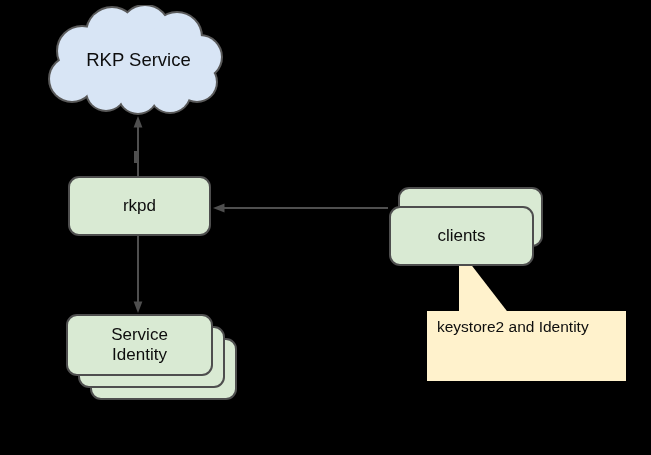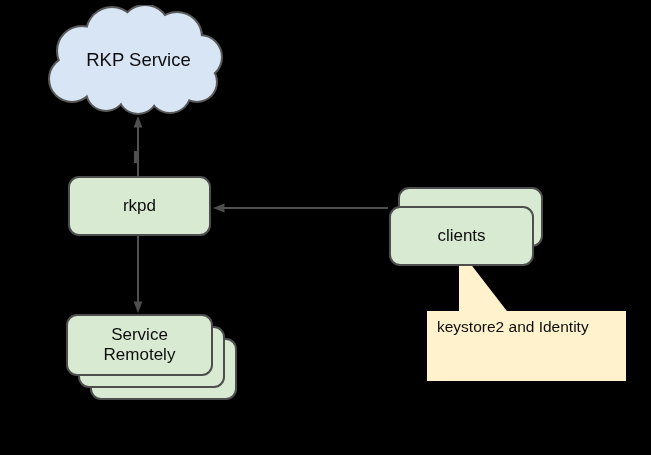--- a/index.html
+++ b/index.html
@@ -115,21 +115,21 @@
   <div class="stack-layer z2" style="left:398px; top:187px; width:145px; height:60px;"></div>
   <div class="node stack-front" style="left:389px; top:178px; width:145px; height:60px;margin-top:28px;">
     <span>clients</span>
   </div>
 
   <div class="stack-layer" style="left:90px; top:338px; width:147px; height:62px; z-index:1;"></div>
   <div class="stack-layer z2" style="left:78px; top:326px; width:147px; height:62px;"></div>
   <div class="node stack-front" style="left:66px; top:314px; width:147px; height:62px;">
     <span>
       <span class="line">Service</span>
-      <span class="line">Remotely</span>
+      <span class="line">Identity</span>
     </span>
   </div>
 
   <svg id="callout-tail" class="abs" style="left:450px; top:245px;" width="70" height="70" viewBox="0 0 70 70">
     <polygon points="9,4 9,70 60,70" style="fill:var(--callout-fill)" stroke="none"></polygon>
   </svg>
   <div id="callout-box">
     <span class="line">keystore2 and Identity</span>
   </div>
 

